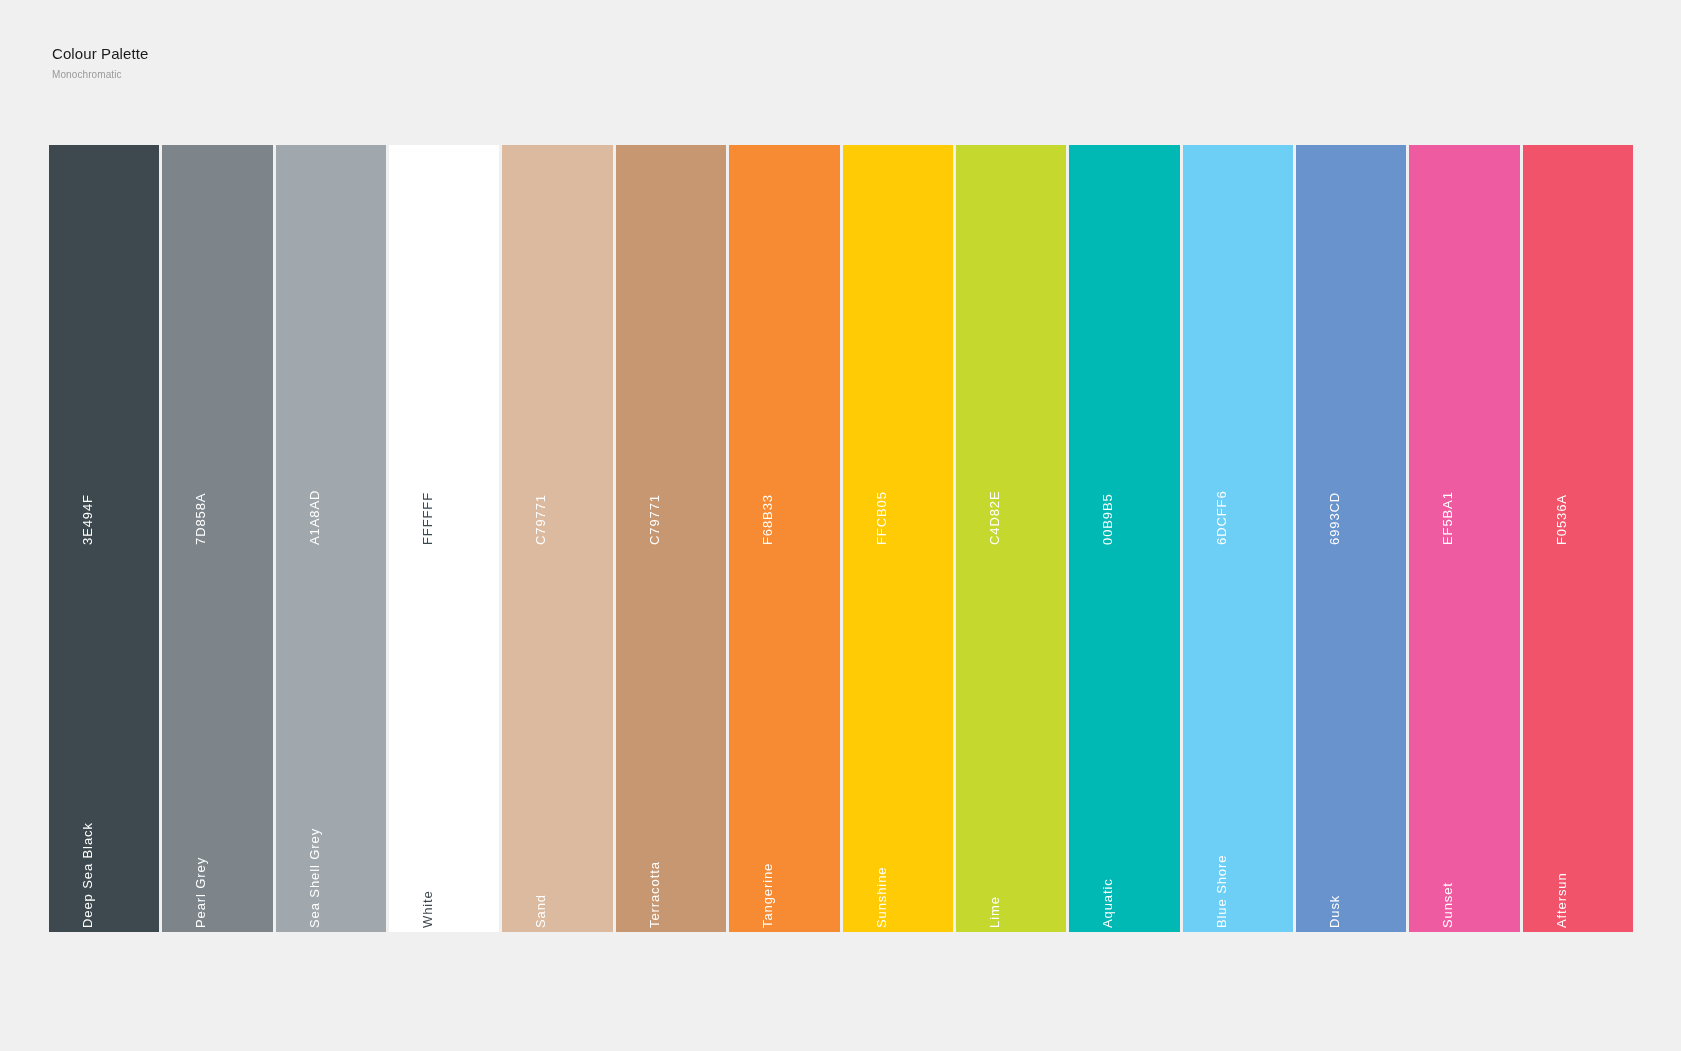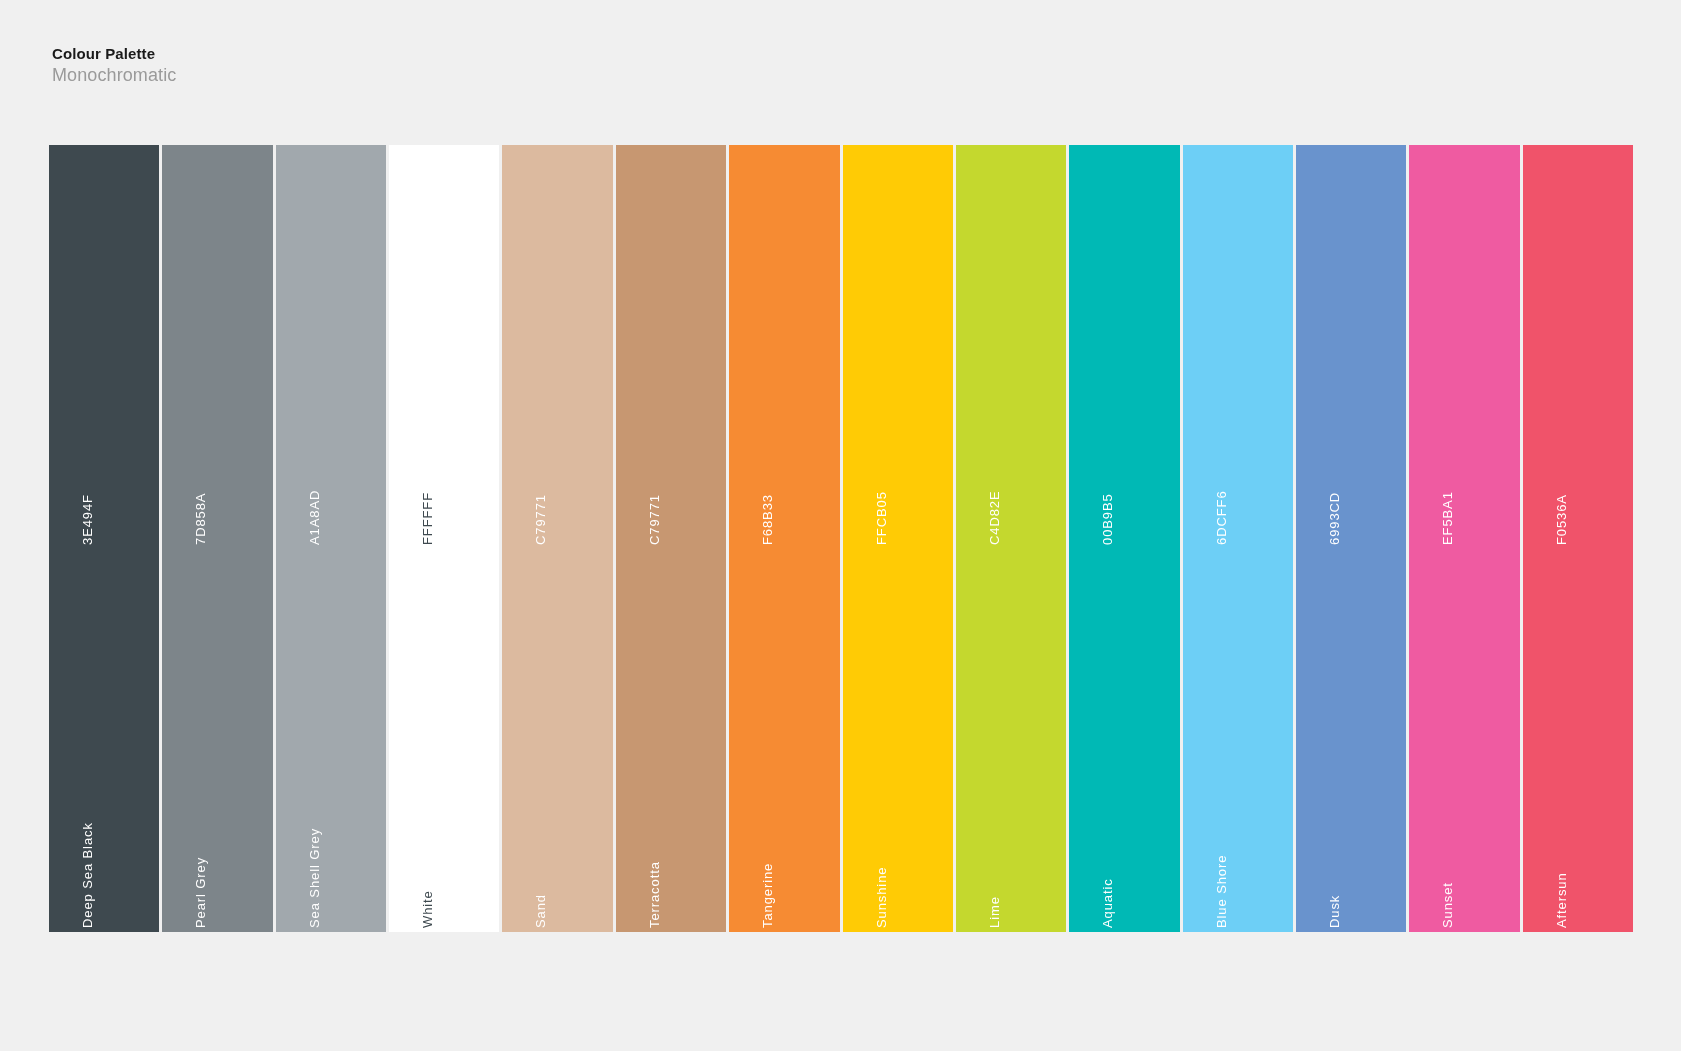--- a/index.html
+++ b/index.html
@@ -16,26 +16,26 @@
   }
 
   #header {
     position: absolute;
     left: 52px;
     top: 44px;
   }
   #header .title {
     font-size: 15px;
     color: #1a1a1a;
-    font-weight: 700;
+    font-weight: 400;
     letter-spacing: 0.1px;
     line-height: 20px;
   }
   #header .subtitle {
-    font-size: 18px;
+    font-size: 10px;
     color: #9a9a9a;
     font-weight: 400;
     letter-spacing: 0.1px;
     line-height: 20px;
     margin-top: 1px;
   }
 
   #palette {
     position: absolute;
     left: 49px;

